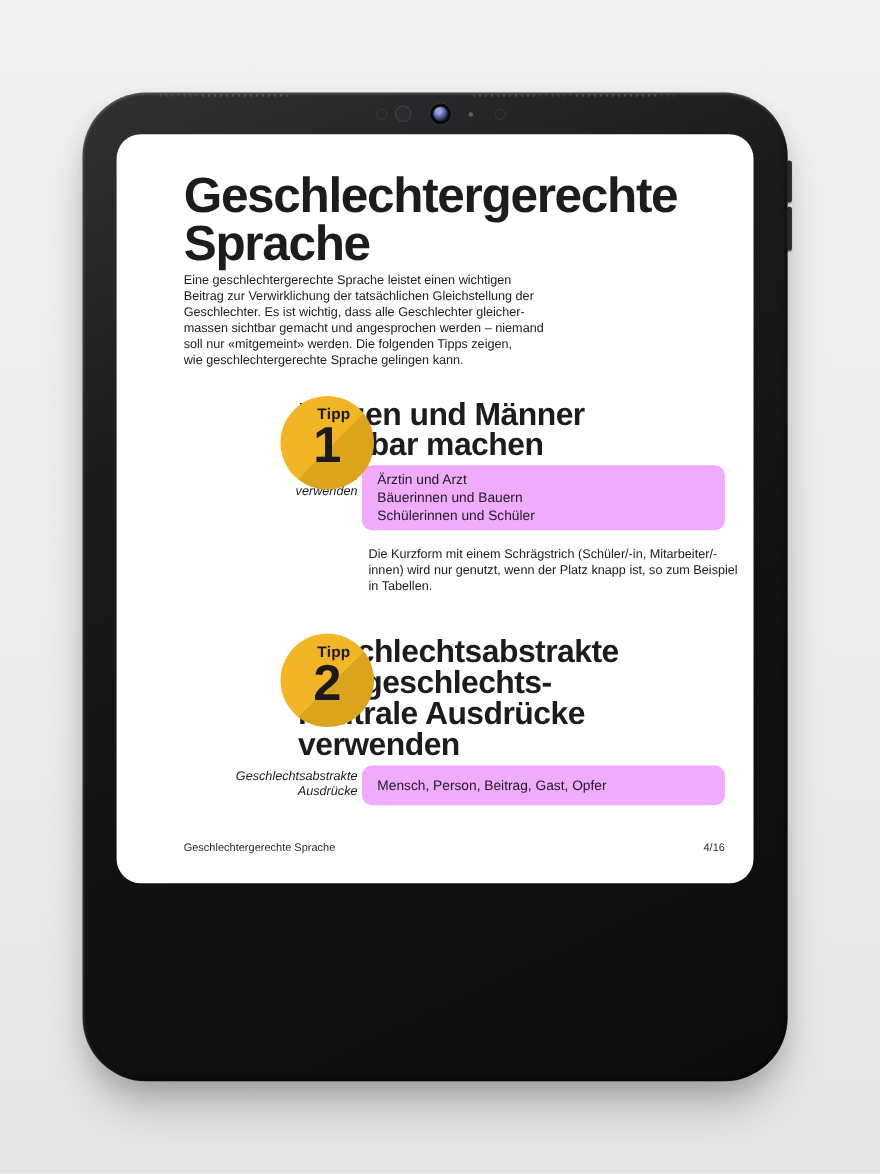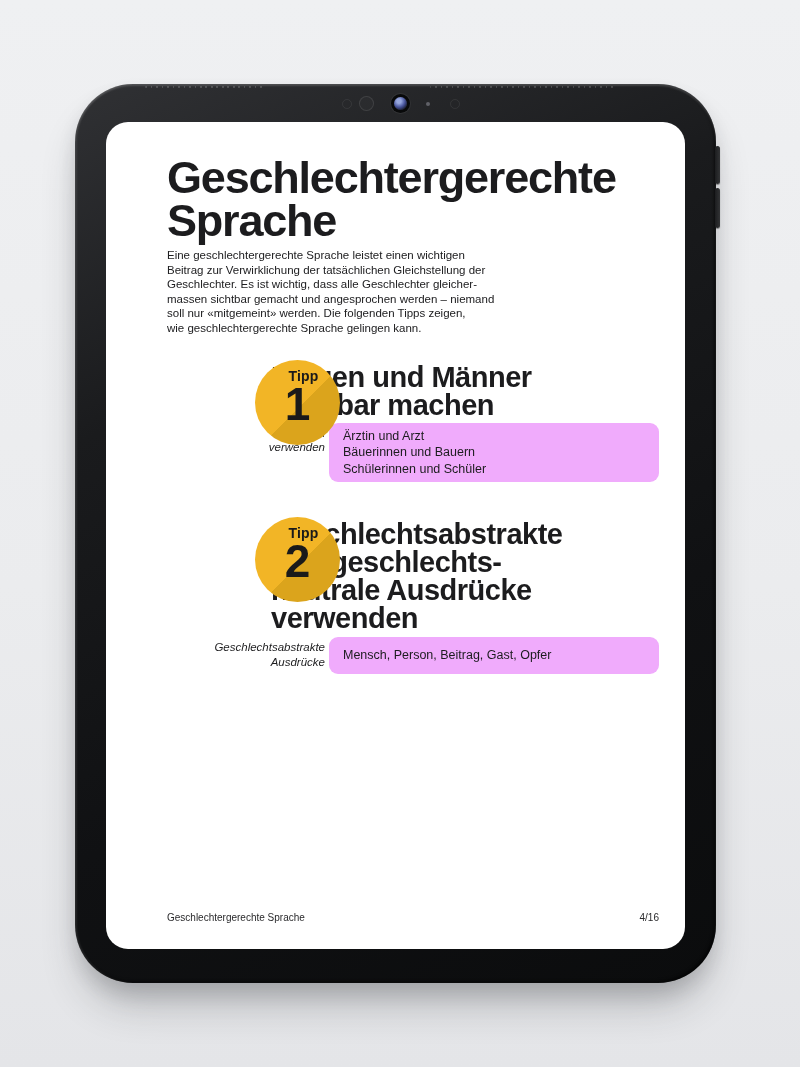--- a/index.html
+++ b/index.html
@@ -41,21 +41,21 @@
   .cam-ring-1 { left:267px; top:15px; width:10px; height:10px; border:1px solid rgba(255,255,255,.07); }
   .cam-ring-2 { left:284px; top:12px; width:15px; height:15px; border:1px solid rgba(255,255,255,.10); background:rgba(255,255,255,.02); }
   .cam-lens   { left:319px; top:13px; width:13px; height:13px;
     background:radial-gradient(circle at 38% 32%, #96a6dd 0 18%, #4a579f 48%, #181b30 78%);
     box-shadow:0 0 0 3px #08090a, 0 0 0 4px rgba(255,255,255,.06); }
   .cam-mic    { left:351px; top:18px; width:4px; height:4px; background:rgba(205,210,220,.35); }
   .cam-ring-3 { left:375px; top:15px; width:10px; height:10px; border:1px solid rgba(255,255,255,.07); }
 
   
   .screen {
-    position:absolute; left:31px; top:38px; width:579px; height:827px;
+    position:absolute; left:31px; top:38px; width:579px; height:681px;
     background:#ffffff; border-radius:22px; overflow:hidden;
   }
   .content { padding:34px 26px 0 61px; color:#1d1d1f; }
 
   .doc-title {
     font-size:45px; line-height:43px; font-weight:bold;
     letter-spacing:-1.2px; white-space:pre; color:#1c1c1e;
   }
   .intro {
     margin-top:6px; font-size:11.5px; line-height:14.6px;
@@ -152,20 +152,23 @@
           </div>
           <h2 class="tip-heading">Frauen und Männer
 sichtbar machen</h2>
           <div class="example-row">
             <div class="example-label">Paarform
 verwenden</div>
             <div class="example-box">Ärztin und Arzt
 Bäuerinnen und Bauern
 Schülerinnen und Schüler</div>
           </div>
+          <p class="note">Die Kurzform mit einem Schrägstrich (Schüler/-in, Mitarbeiter/-
+innen) wird nur genutzt, wenn der Platz knapp ist, so zum Beispiel
+in Tabellen.</p>
         </section>
 
         <section class="tip tip-2">
           <div class="badge">
             <span class="badge-label">Tipp</span>
             <span class="badge-number">2</span>
           </div>
           <h2 class="tip-heading">Geschlechtsabstrakte
 und geschlechts-
 neutrale Ausdrücke

